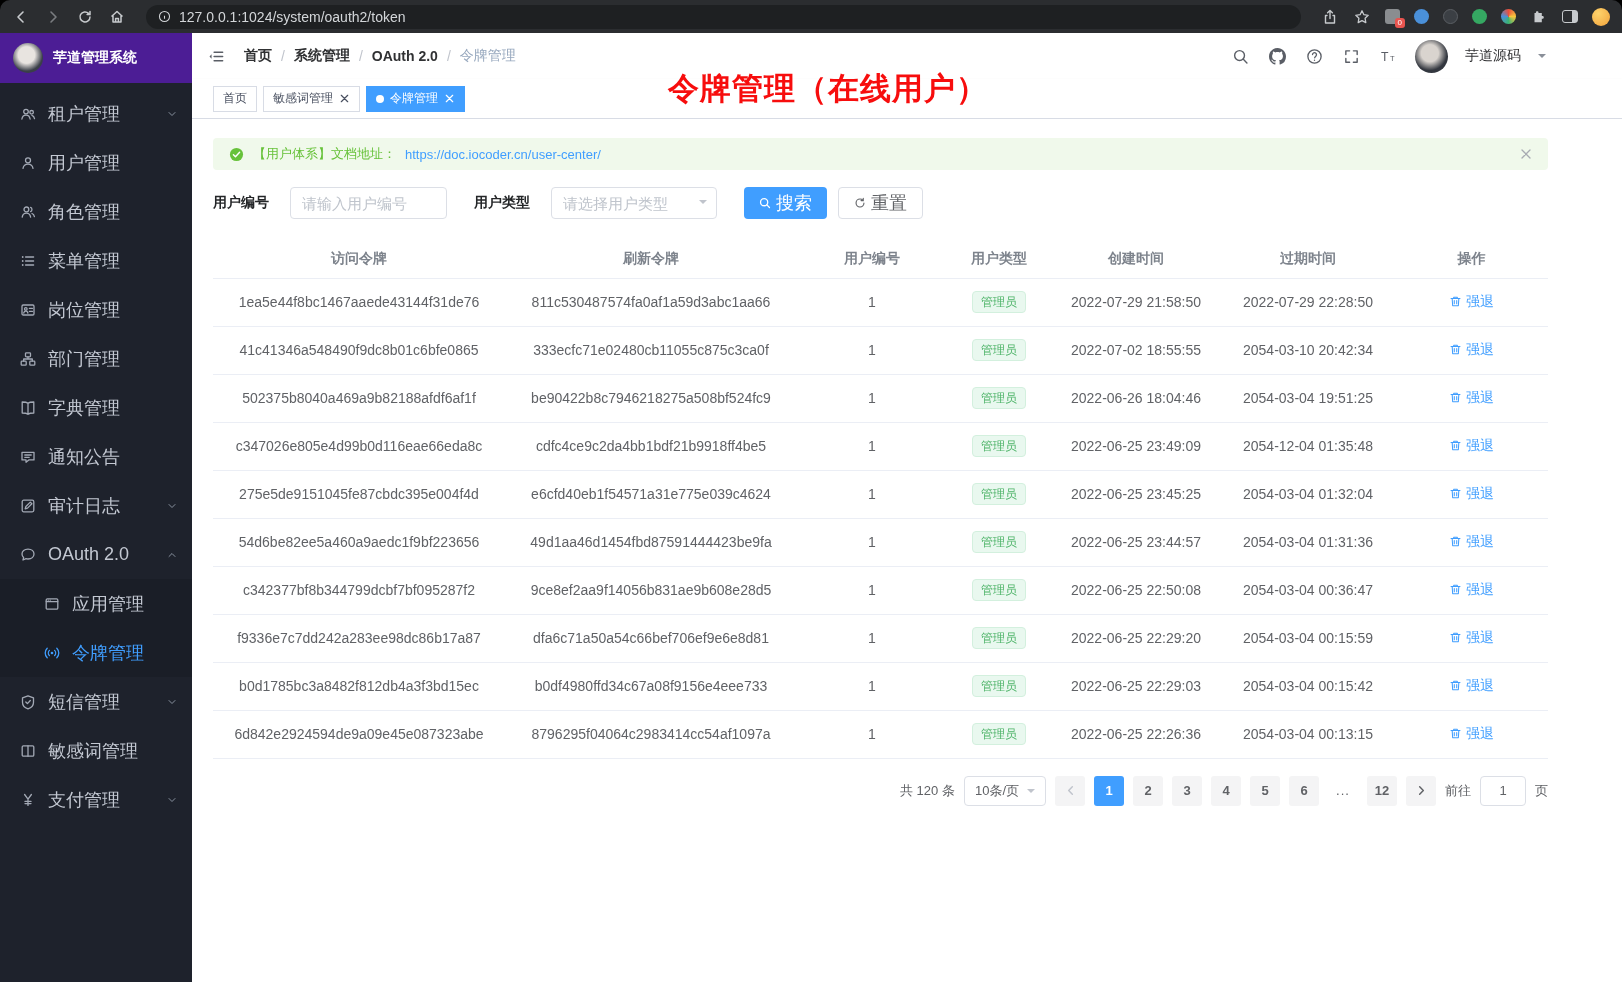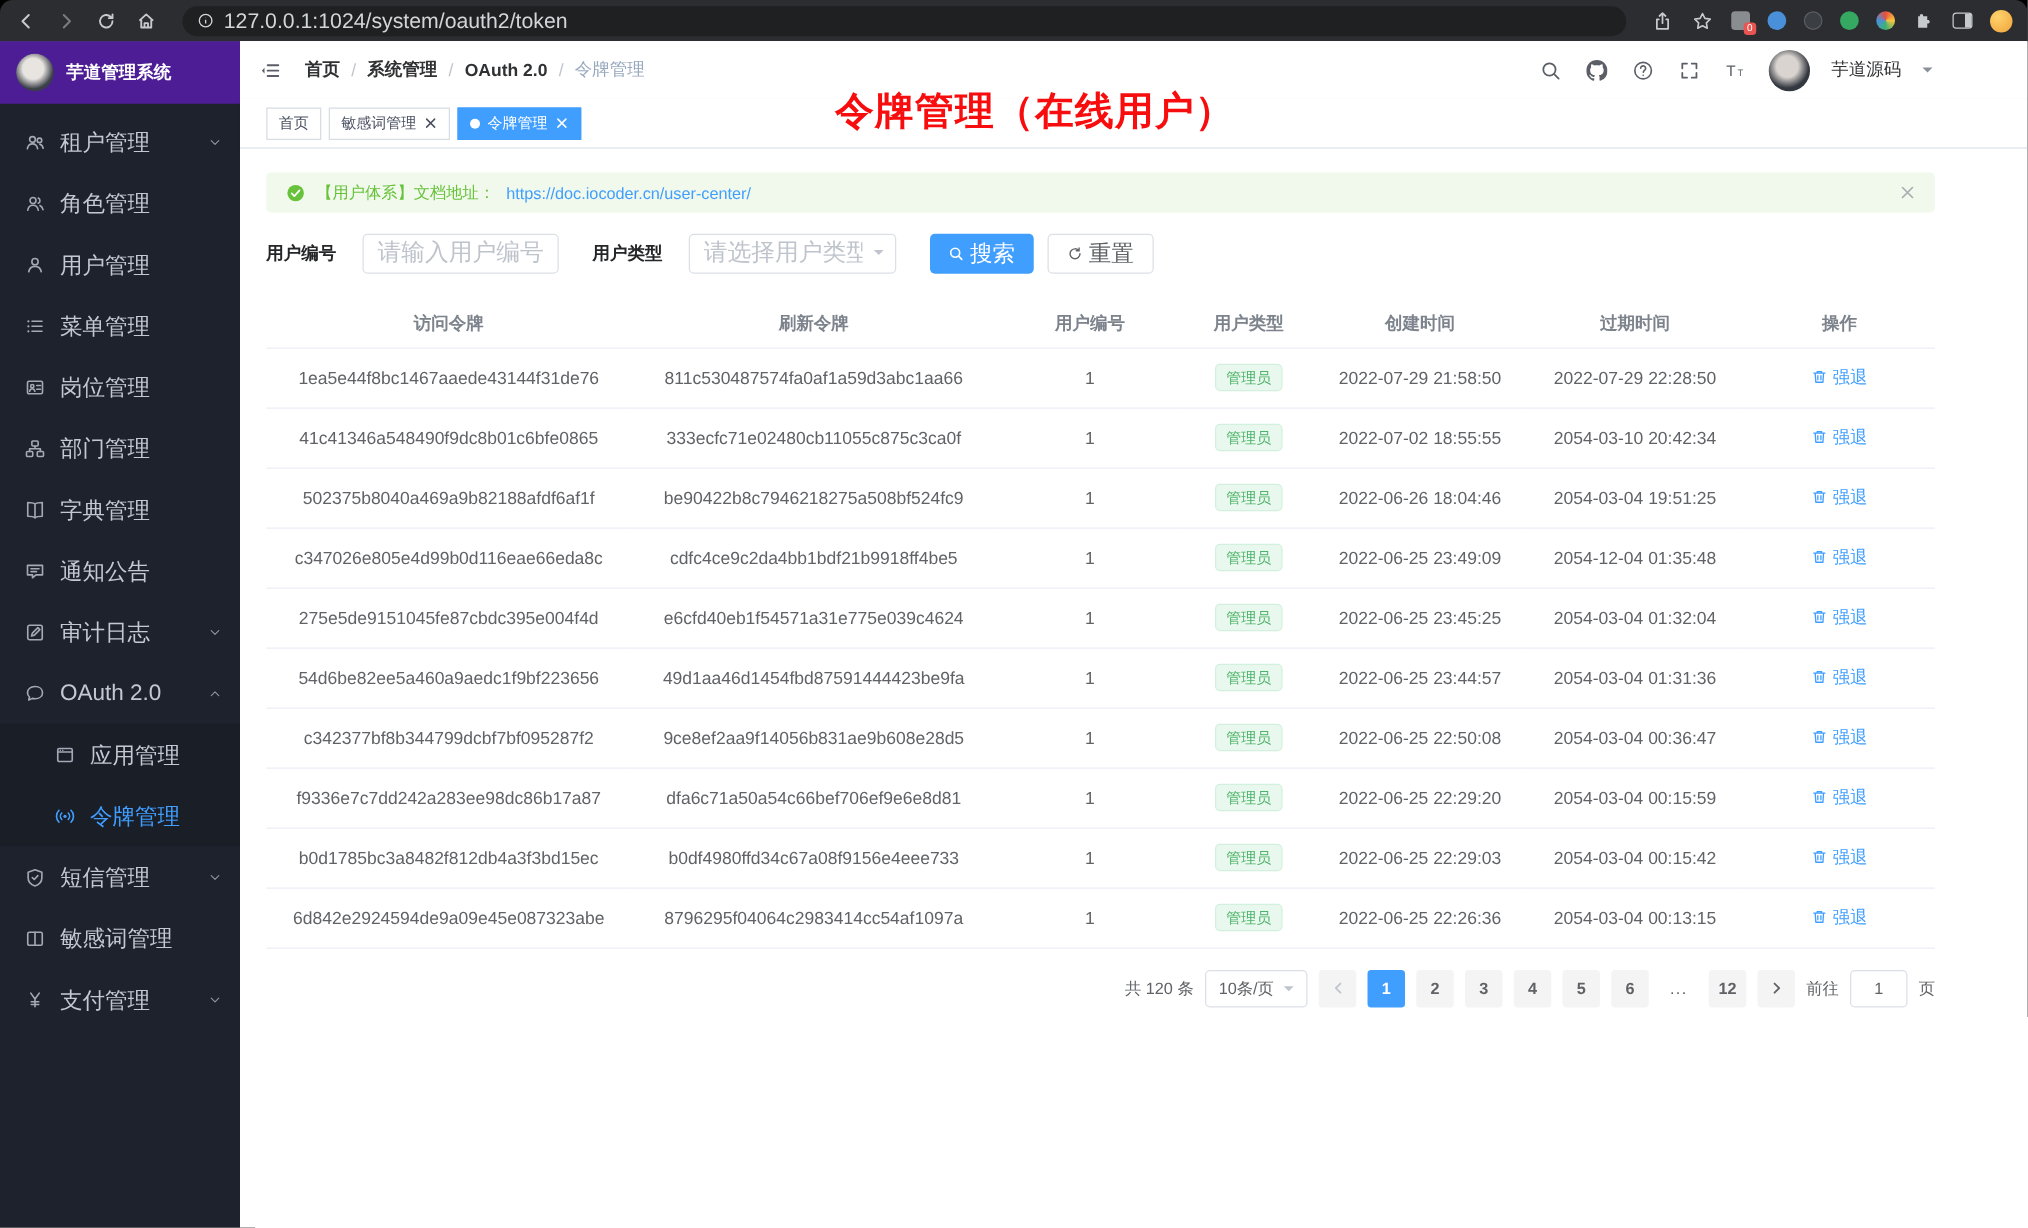--- a/index.html
+++ b/index.html
@@ -5,21 +5,21 @@
   * { margin:0; padding:0; box-sizing:border-box; }
   html,body { width:1622px; height:982px; overflow:hidden; background:#000;
     font-family:"Liberation Sans","DejaVu Sans",sans-serif; font-size:14px; }
 
   
   .browser-bar { height:33px; background:#2b2d30; display:flex; align-items:center;
     padding:0 12px; gap:14px; color:#c7cacd; border-radius:10px 10px 0 0; }
   .bicon { width:18px; height:18px; display:flex; align-items:center; justify-content:center; flex:none; }
   .bicon svg { width:16px; height:16px; }
   .url-pill { flex:1; height:24px; background:#1e2022; border-radius:12px; display:flex;
-    align-items:center; gap:8px; padding:0 12px; color:#d3d6d9; font-size:17px; margin:0 6px; }
+    align-items:center; gap:8px; padding:0 12px; color:#d3d6d9; font-size:14px; margin:0 6px; }
   .url-pill svg { width:13px; height:13px; flex:none; }
   .ext-dot { width:15px; height:15px; border-radius:50%; flex:none; }
   .ext-grid { width:15px; height:15px; border-radius:3px; background:#8a8d90; position:relative; flex:none; }
   .ext-grid .badge { position:absolute; right:-5px; bottom:-4px; background:#e8544f; color:#fff;
     font-size:8px; line-height:10px; padding:0 3px; border-radius:3px; }
   .panel-ic { width:16px; height:13px; border:1.5px solid #c7cacd; border-radius:3px; position:relative; flex:none; }
   .panel-ic::after { content:""; position:absolute; right:0; top:0; bottom:0; width:5px; background:#c7cacd; }
   .profile-dot { width:18px; height:18px; border-radius:50%; background:radial-gradient(circle at 35% 30%,#ffd36b,#f0a23c); flex:none; }
 
   
@@ -77,21 +77,21 @@
   .alert-check { width:15px; height:15px; flex:none; display:flex; }
   .alert-text { color:#67c23a; }
   .alert-link { color:#409eff; cursor:pointer; }
   .alert-close { margin-left:auto; color:#a8abb2; width:12px; height:12px; display:flex; cursor:pointer; }
   .alert-close svg { width:12px; height:12px; }
 
   .filters { display:flex; align-items:center; margin-top:17px; }
   .f-label { font-weight:700; color:#242628; margin-right:21px; white-space:nowrap; }
   .f-input-wrap { position:relative; margin-right:27px; }
   .f-input { width:157px; height:32px; border:1px solid #dcdfe6; border-radius:4px; padding:0 11px;
-    font-size:19px; color:#606266; outline:none; background:#fff;
+    font-size:15px; color:#606266; outline:none; background:#fff;
     font-family:"Liberation Sans","DejaVu Sans",sans-serif; }
   .f-input.select { width:166px; padding-right:26px; }
   .f-input::placeholder { color:#bfc4cc; }
   .sel-caret { position:absolute; right:10px; top:13px; width:0; height:0;
     border:4.5px solid transparent; border-top-color:#c0c4cc; pointer-events:none; }
   .btn { height:32px; border:none; border-radius:4px; font-size:18px; display:inline-flex;
     align-items:center; gap:5px; padding:0 15px; cursor:pointer;
     font-family:"Liberation Sans","DejaVu Sans",sans-serif; }
   .btn svg { width:12px; height:12px; }
   .btn-search { background:#409eff; color:#fff; margin-right:11px; }
@@ -209,35 +209,35 @@
           <span class="mlabel">租户管理</span>
           <span class="chev down">
             <svg viewBox="0 0 16 16" fill="none" stroke="currentColor" stroke-width="1.3" stroke-linecap="round" stroke-linejoin="round">
               <path d="M4 6l4 4 4-4"></path>
             </svg>
           </span>
         </div>
         <div class="menu-item">
           <span class="micon">
             <svg viewBox="0 0 16 16" fill="none" stroke="currentColor" stroke-width="1.3" stroke-linecap="round" stroke-linejoin="round">
+              <circle cx="8" cy="5.3" r="2.5"></circle>
+              <path d="M3 13.4c.5-2.9 2.4-4.3 5-4.3s4.5 1.4 5 4.3"></path>
+            </svg>
+          </span>
+          <span class="mlabel">用户管理</span>
+        </div>
+        <div class="menu-item">
+          <span class="micon">
+            <svg viewBox="0 0 16 16" fill="none" stroke="currentColor" stroke-width="1.3" stroke-linecap="round" stroke-linejoin="round">
               <circle cx="6.4" cy="5.4" r="2.4"></circle>
               <path d="M2.2 13.2c.4-2.6 2-4 4.2-4s3.8 1.4 4.2 4"></path>
               <path d="M10.6 3.4a2.3 2.3 0 010 4.2M12 9.5c1.4.5 2.1 1.6 2.4 3.2"></path>
             </svg>
           </span>
           <span class="mlabel">角色管理</span>
-        </div>
-        <div class="menu-item">
-          <span class="micon">
-            <svg viewBox="0 0 16 16" fill="none" stroke="currentColor" stroke-width="1.3" stroke-linecap="round" stroke-linejoin="round">
-              <circle cx="8" cy="5.3" r="2.5"></circle>
-              <path d="M3 13.4c.5-2.9 2.4-4.3 5-4.3s4.5 1.4 5 4.3"></path>
-            </svg>
-          </span>
-          <span class="mlabel">用户管理</span>
         </div>
         <div class="menu-item">
           <span class="micon">
             <svg viewBox="0 0 16 16" fill="none" stroke="currentColor" stroke-width="1.3" stroke-linecap="round" stroke-linejoin="round">
               <path d="M5.6 4h8M5.6 8h8M5.6 12h8"></path>
               <circle cx="2.7" cy="4" r=".9" fill="currentColor" stroke="none"></circle>
               <circle cx="2.7" cy="8" r=".9" fill="currentColor" stroke="none"></circle>
               <circle cx="2.7" cy="12" r=".9" fill="currentColor" stroke="none"></circle>
             </svg>
           </span>

